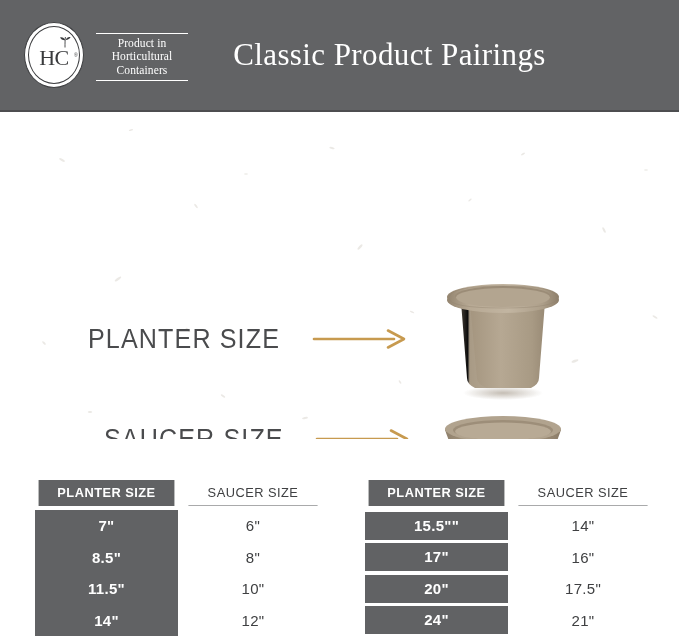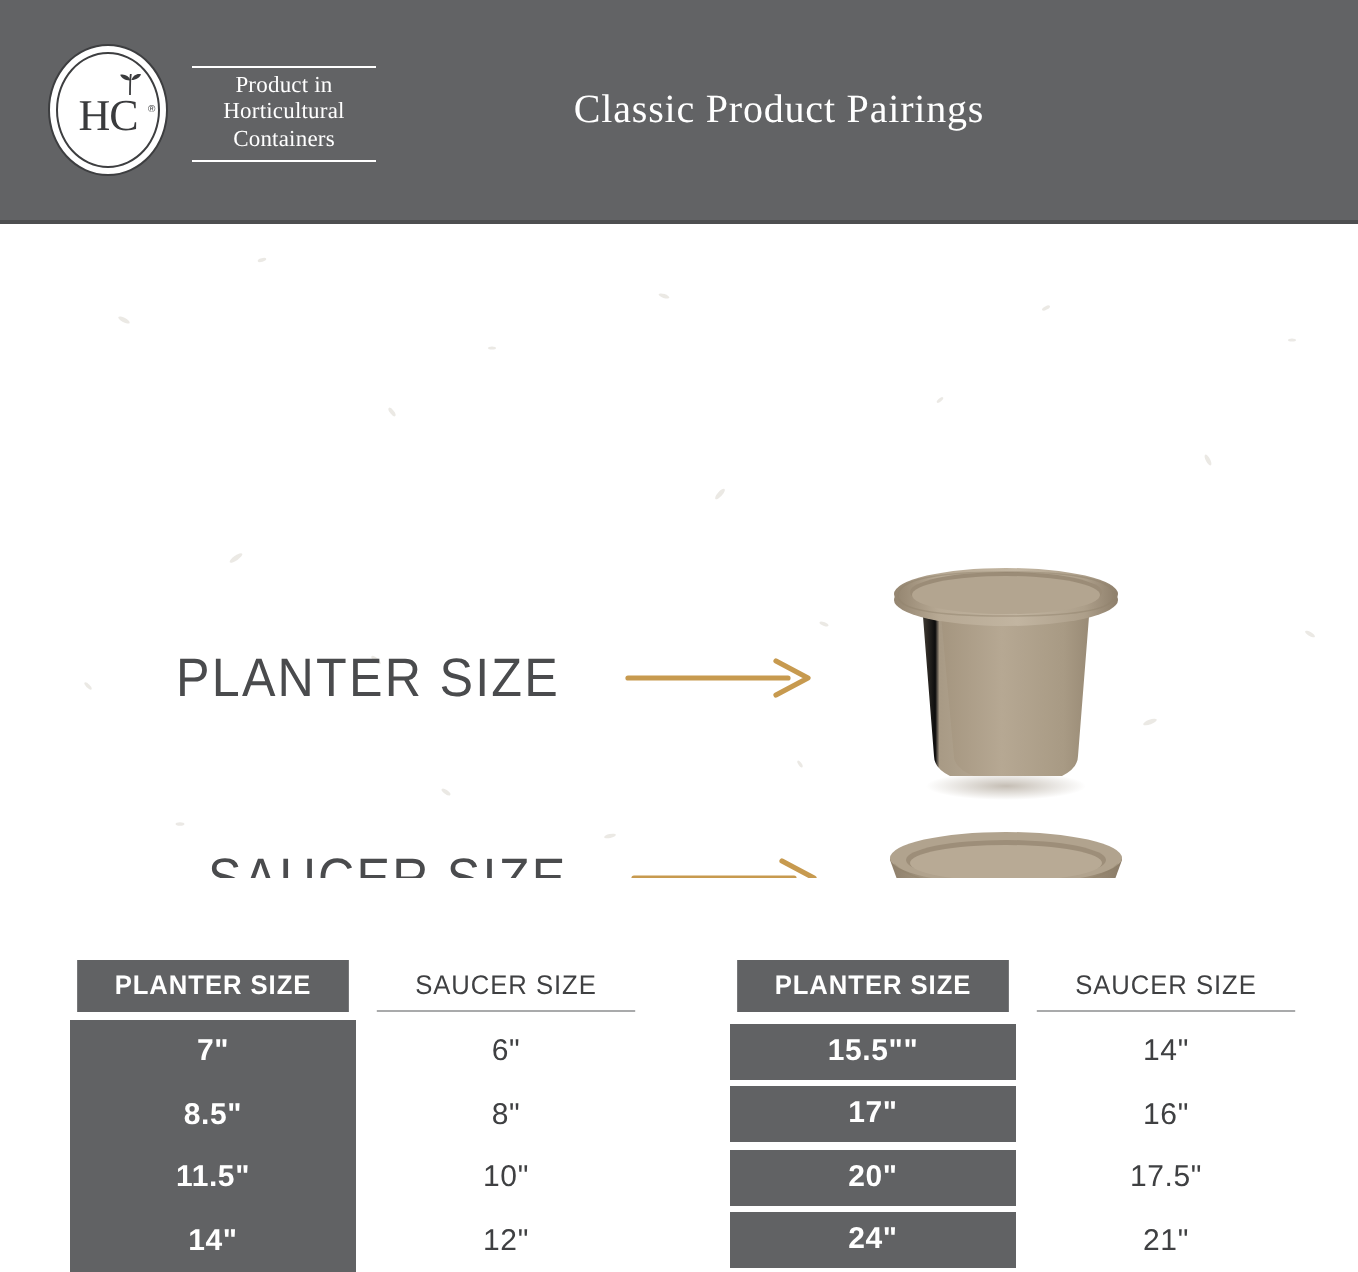--- a/index.html
+++ b/index.html
@@ -114,21 +114,21 @@
     left: 0; top: 0;
     width: 679px;
     height: 110px;
     display: flex;
     align-items: center;
     justify-content: center;
     padding-left: 100px;
     box-sizing: border-box;
     color: #ffffff;
     font-family: "Liberation Serif", serif;
-    font-size: 20px;
+    font-size: 31px;
     letter-spacing: 0.4px;
     pointer-events: none;
   }
 
   
   .hero {
     position: absolute;
     left: 0;
     top: 112px;
     width: 679px;

